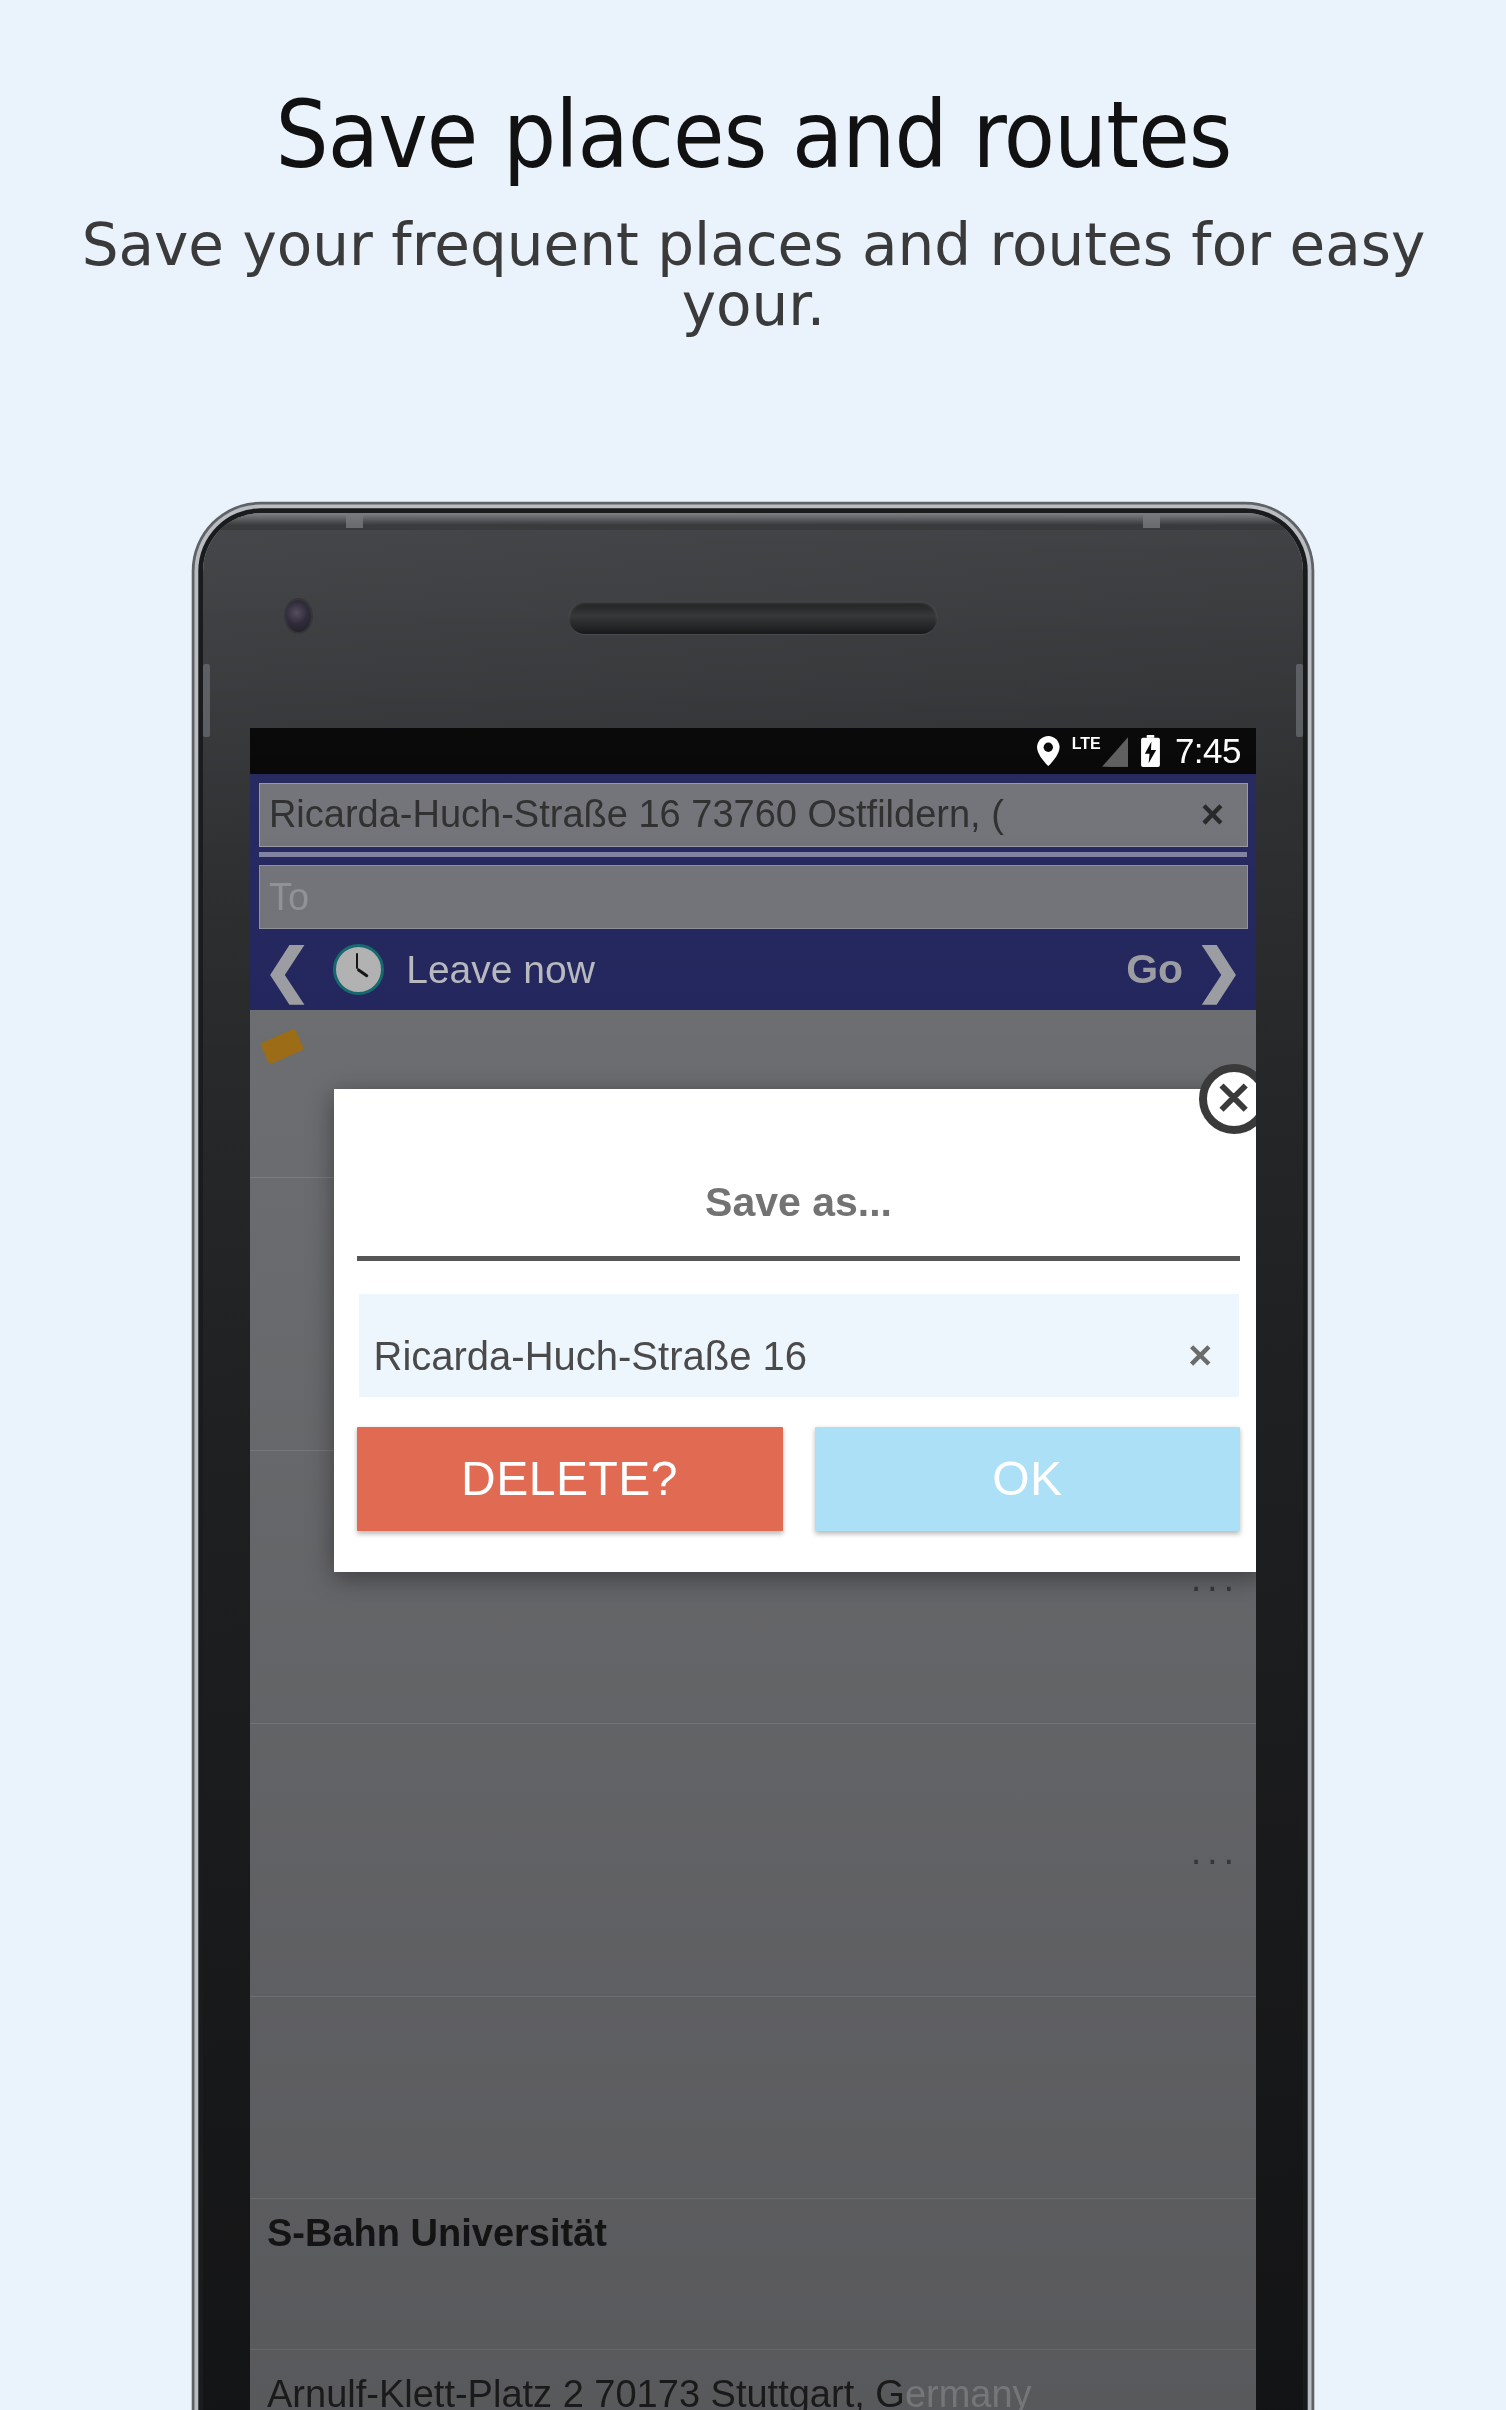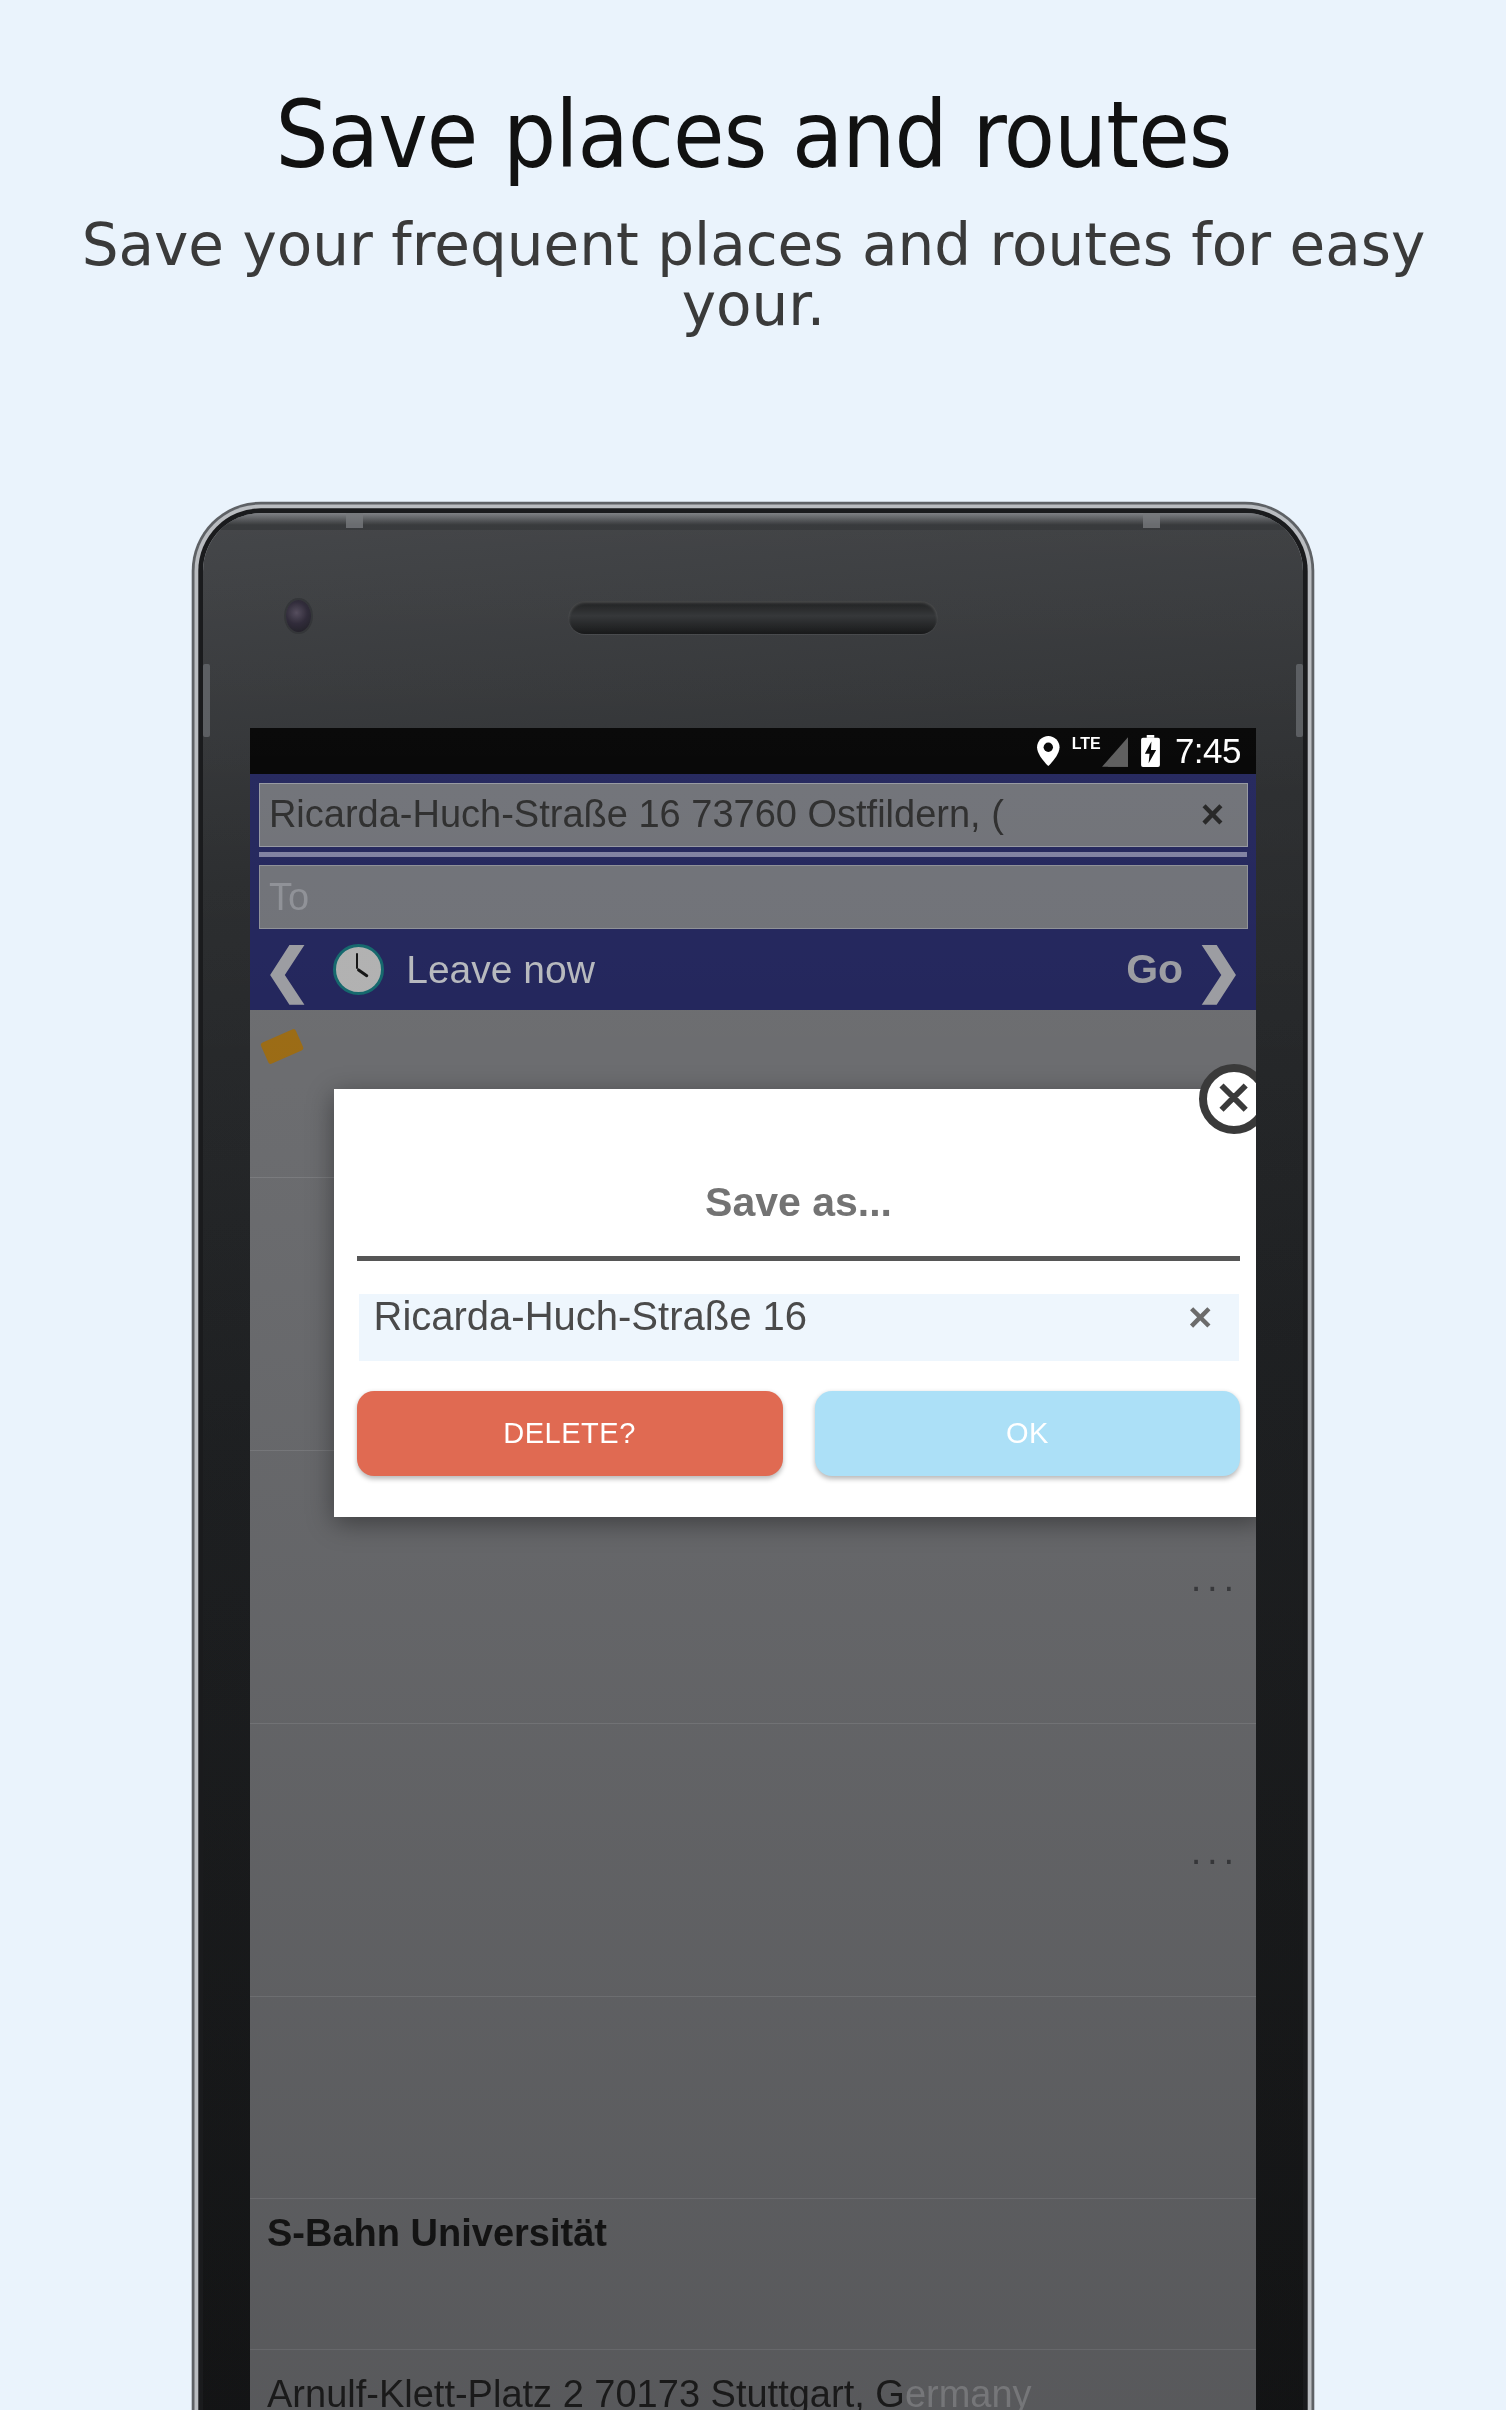--- a/index.html
+++ b/index.html
@@ -312,22 +312,22 @@
   .dlg-divider {
     height: 4.7px;
     background: #565656;
     margin: 0 22.6px;
   }
   .dlg-input {
     margin: 33px 24.5px 0 24.5px;
     background: #eef6fd;
     height: 67px;
     display: flex;
-    align-items: flex-start;
-    padding: 0 15px;
+    align-items: flex-end;
+    padding: 18px 15px;
   }
   .dlg-input-text {
     flex: 1;
     color: #4a4a4a;
     font-size: 40px;
     font-family: "Liberation Sans", sans-serif;
   }
   .dlg-input-clear {
     color: #6b6b6b;
     font-size: 41px;
@@ -366,27 +366,27 @@
     font-weight: bold;
     font-family: "Liberation Sans", sans-serif;
   }
   .dlg-actions {
     display: flex;
     gap: 32px;
     padding: 30px 22.6px 41px 22.6px;
   }
   .btn {
     flex: 1;
-    height: 85px;
-    border-radius: 17px;
+    height: 104px;
+    border-radius: 1px;
     display: flex;
     align-items: center;
     justify-content: center;
     color: #ffffff;
-    font-size: 29px;
+    font-size: 48px;
     letter-spacing: 0.5px;
     box-shadow: 0 2.8px 5.6px rgba(0,0,0,0.28);
     font-family: "Liberation Sans", sans-serif;
   }
   .btn.delete { background: #e06a52; }
   .btn.ok { background: #ace0f7; }
 </style>
 </head>
 <body>
 

